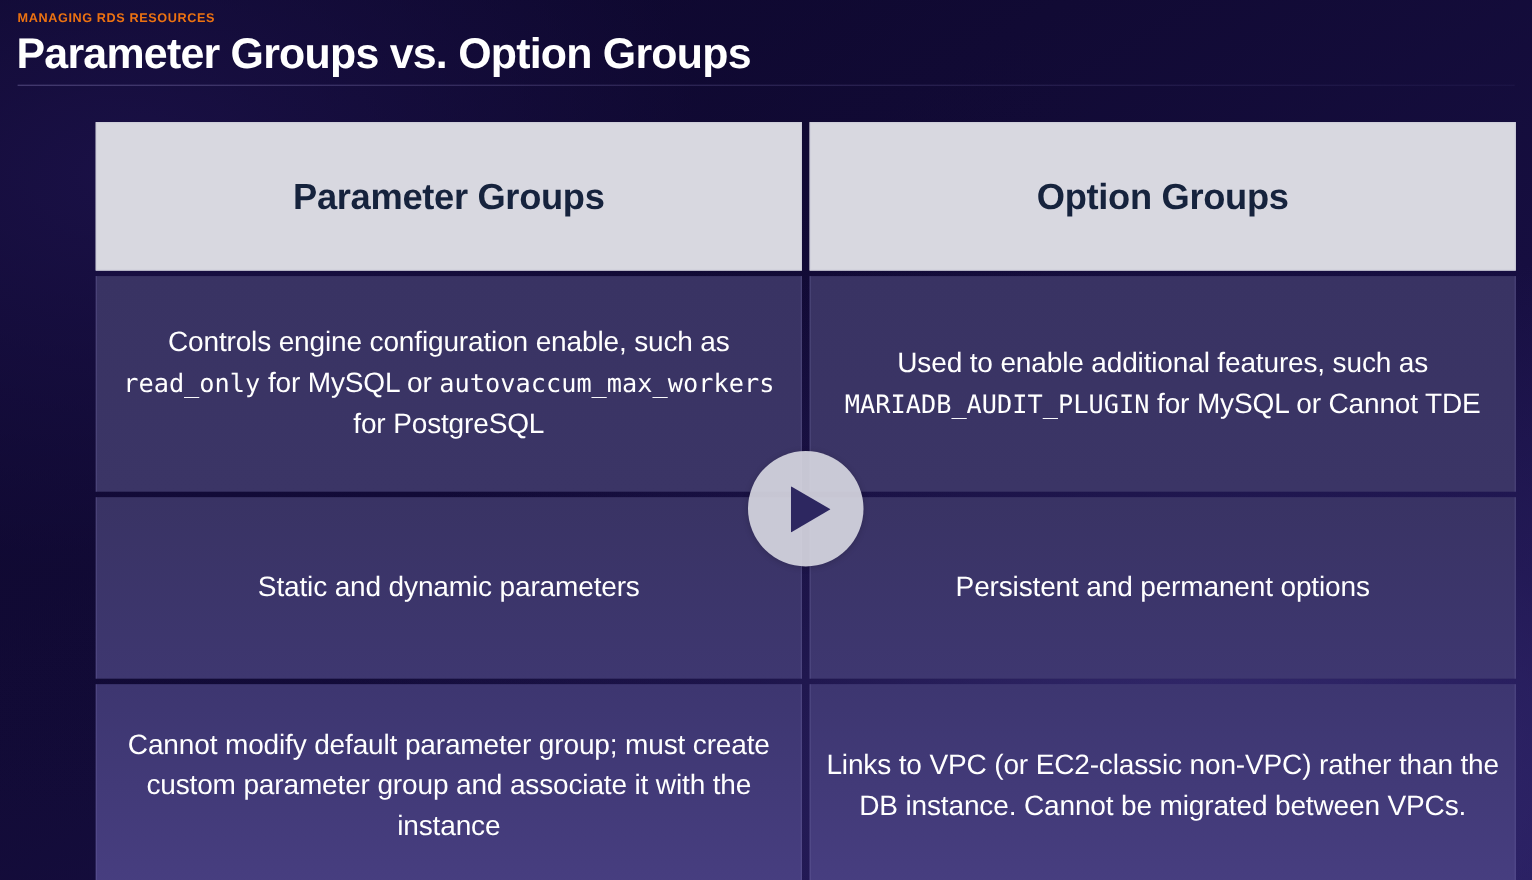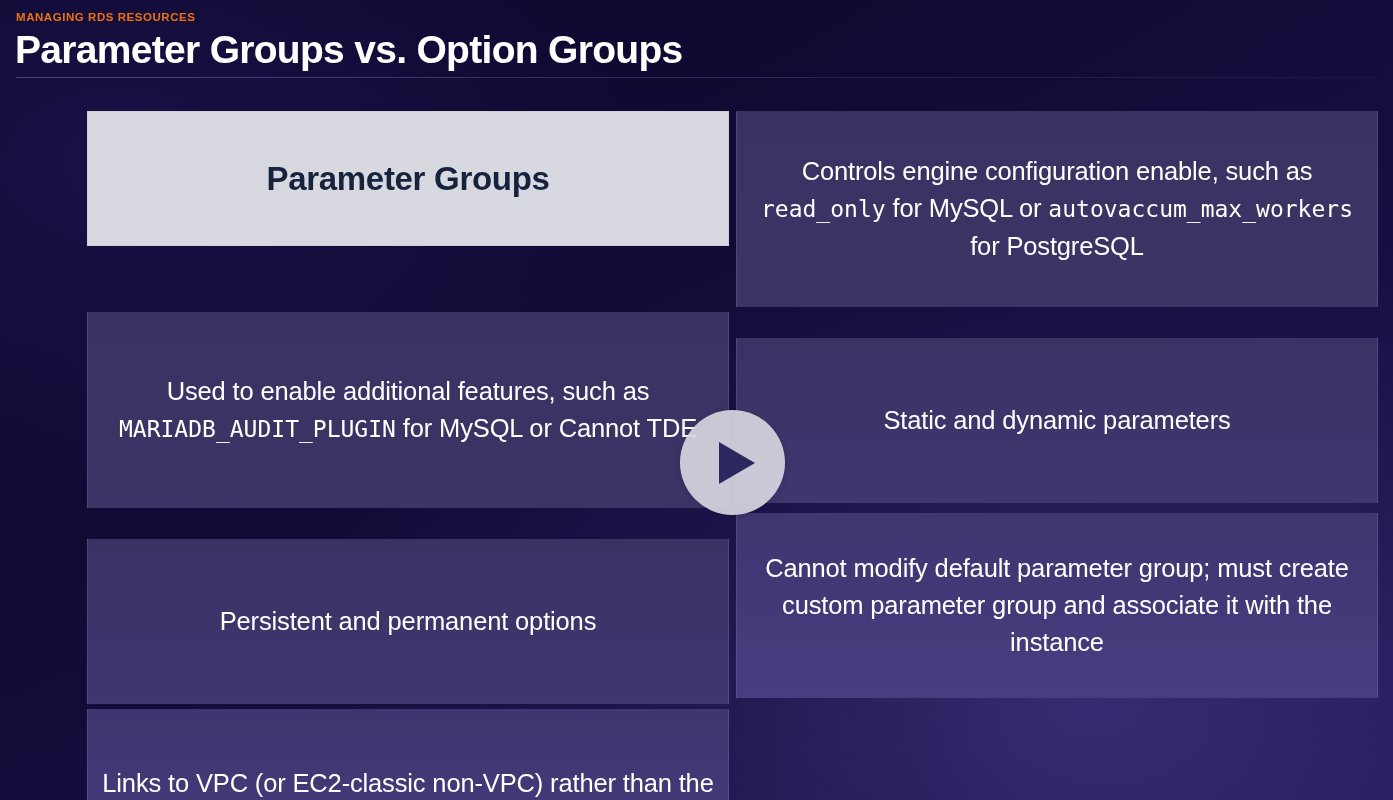--- a/index.html
+++ b/index.html
@@ -108,21 +108,21 @@
     max-width: 100%;
   }
 
   .body-cell .txt code {
     font-family: "DejaVu Sans Mono", "Liberation Mono", monospace;
     font-size: 23px;
     letter-spacing: 0;
   }
 
   .row-a { height: 196px; background: linear-gradient(180deg, #393363 0%, #3b3566 100%); }
-  .row-b { height: 165px; background: linear-gradient(180deg, #393364 0%, #3e3770 100%); margin-top: 26px; }
+  .row-b { height: 165px; background: linear-gradient(180deg, #393364 0%, #3e3770 100%); }
   .row-c { height: 185px; background: linear-gradient(180deg, #3d3670 0%, #473e80 100%); }
 
   
   #play-button {
     position: absolute;
     left: 680px;
     top: 410px;
     width: 105px;
     height: 105px;
     border-radius: 50%;
@@ -143,20 +143,21 @@
 
   <div id="header">
     <div id="kicker">MANAGING RDS RESOURCES</div>
     <div id="page-title">Parameter Groups vs. Option Groups</div>
     <div id="header-rule"></div>
   </div>
 
   <div id="table">
 
     <div class="cell head-cell">Parameter Groups</div>
+    <div class="cell head-cell">Option Groups</div>
 
     <div class="cell body-cell row-a">
       <div class="txt"><span>Controls engine configuration enable, such as </span><code>read_only</code><span> for MySQL or </span><code>autovaccum_max_workers</code><span> for PostgreSQL</span></div>
     </div>
     <div class="cell body-cell row-a">
       <div class="txt"><span>Used to enable additional features, such as </span><code>MARIADB_AUDIT_PLUGIN</code><span> for MySQL or Cannot TDE</span></div>
     </div>
 
     <div class="cell body-cell row-b">
       <div class="txt"><span>Static and dynamic parameters</span></div>

